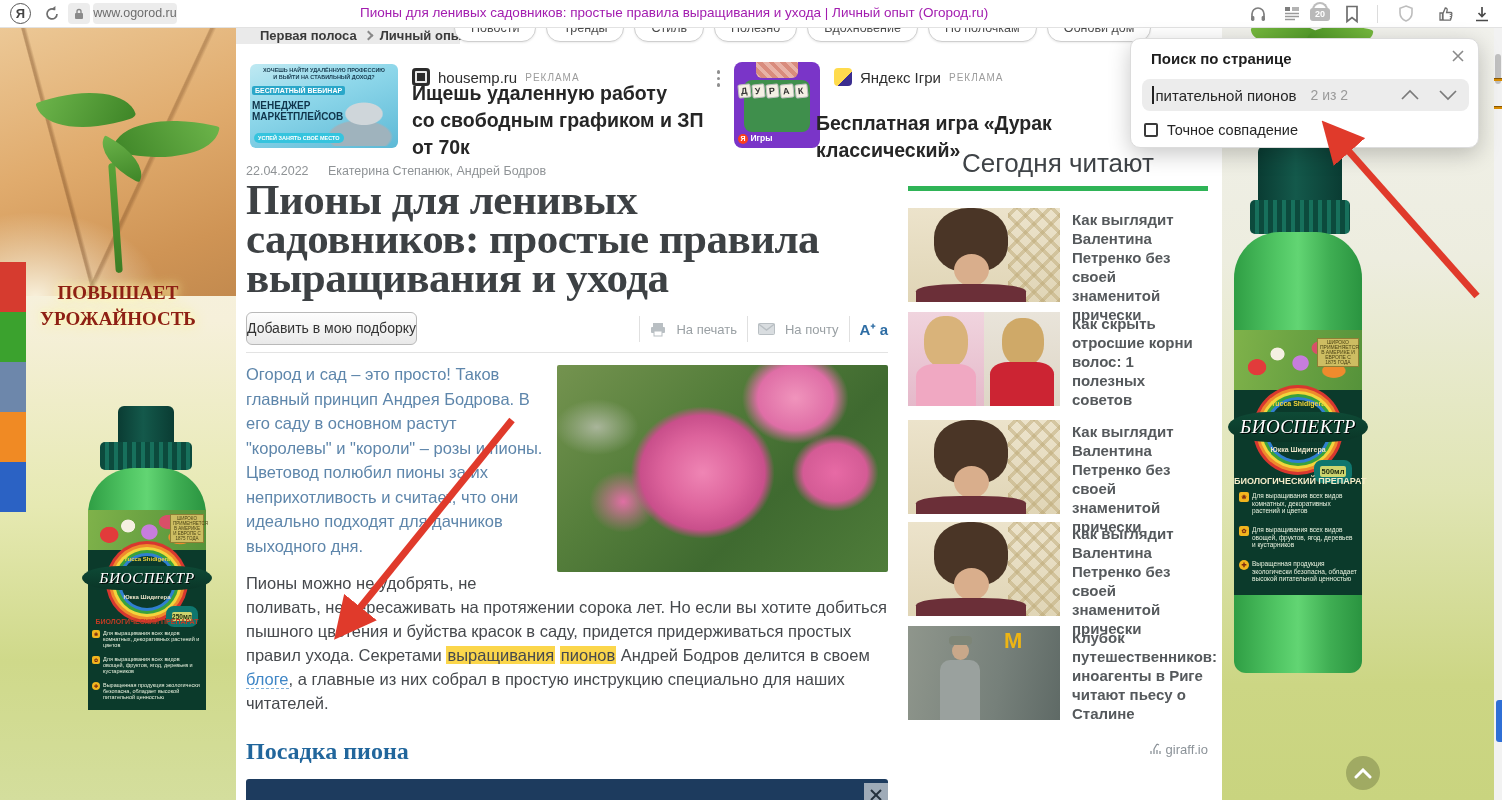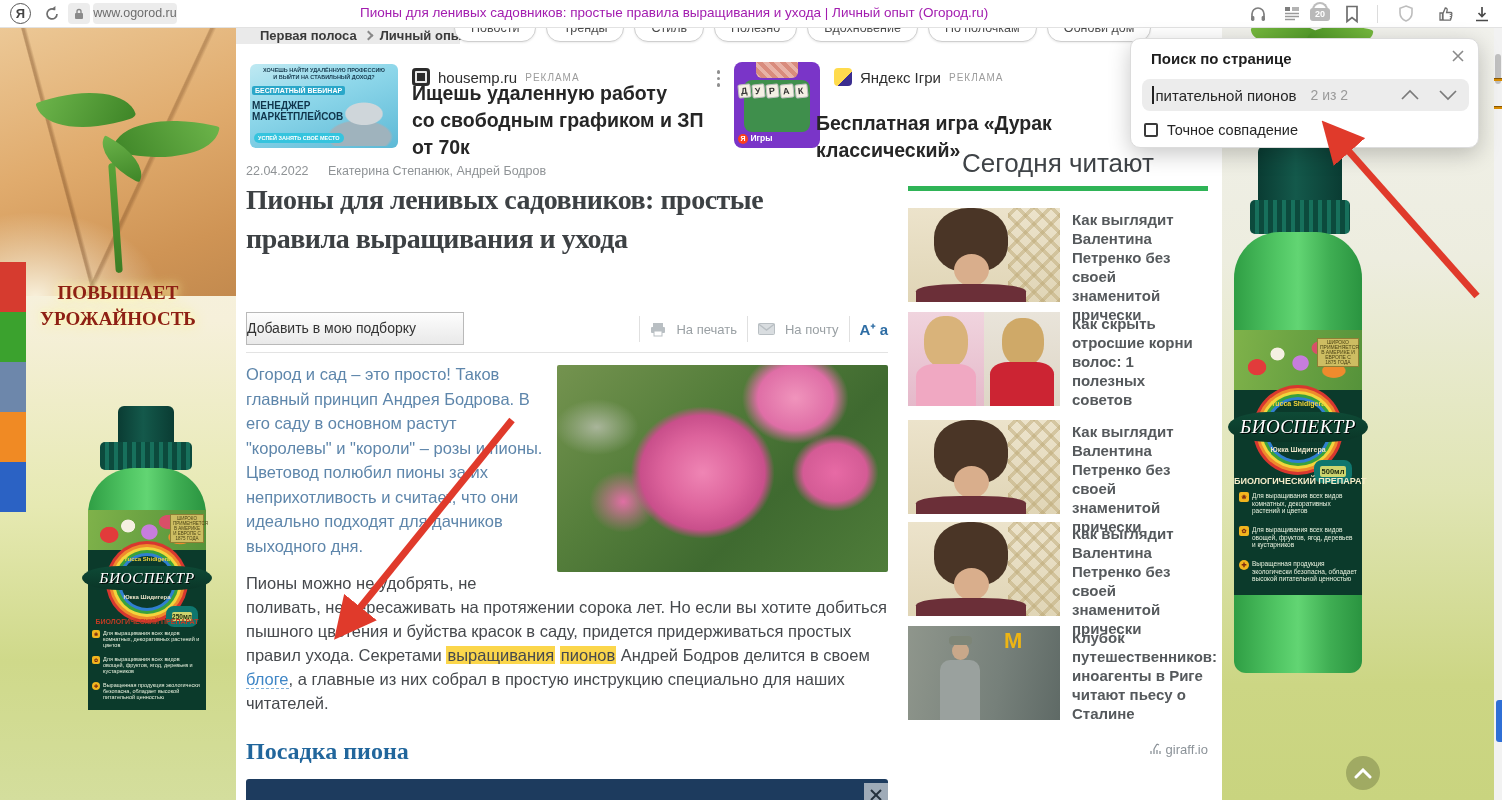--- a/index.html
+++ b/index.html
@@ -101,23 +101,23 @@
   .ad2-table { position:absolute; left:10px; top:18px; width:66px; height:52px; background:#3f8f4c; border-radius:8px; }
   .ad2-curtain { position:absolute; left:22px; top:0; width:42px; height:16px; background:repeating-linear-gradient(45deg,#e8b2a6 0 4px,#d98c7d 4px 8px); border-radius:0 0 6px 6px; }
   .ad2-word { position:absolute; left:4px; top:22px; color:#333; font-size:9px; font-weight:bold; letter-spacing:1px; }
   .ad2-word span { display:inline-block; background:#f4f0e4; border:1px solid #bbb; border-radius:2px; padding:1px 2px; margin-right:1px; transform:rotate(-6deg); }
   .ad2-logo { position:absolute; left:4px; bottom:4px; color:#fff; font-size:8.5px; font-weight:bold; }
   .ad2-ya { display:inline-block; width:10px; height:10px; background:#fc3f1d; color:#fff; border-radius:50%; font-size:7px; text-align:center; line-height:10px; }
 
   
   .art-date-row { position:absolute; left:10px; top:136px; font-size:12.5px; color:#8f9396; }
   .art-authors { position:absolute; left:92px; top:136px; font-size:12.5px; color:#8f9396; }
-  .art-h1 { position:absolute; left:10px; top:152px; width:620px; font-family:"Liberation Serif", serif; font-weight:bold; font-size:28px; line-height:39px; color:#3d4144; letter-spacing:-.5px; }
+  .art-h1 { position:absolute; left:10px; top:152px; width:620px; font-family:"Liberation Serif", serif; font-weight:bold; font-size:43px; line-height:39px; color:#3d4144; letter-spacing:-.5px; }
   .toolbar { position:absolute; left:10px; top:284px; width:642px; height:38px; }
-  .add-btn { position:absolute; left:0; top:0; width:218px; height:33px; background:linear-gradient(#fdfdfd,#e9e9e9); border:1px solid #b9b9b9; border-radius:0; font-size:14px; color:#333; line-height:31px; }
+  .add-btn { position:absolute; left:0; top:0; width:171px; height:33px; background:linear-gradient(#fdfdfd,#e9e9e9); border:1px solid #b9b9b9; border-radius:6px; font-size:14px; color:#333; text-align:center; line-height:31px; }
   .tb-right { position:absolute; right:0; top:4px; display:flex; align-items:center; gap:10px; color:#9aa0a4; font-size:13px; }
   .tb-sep { width:1px; height:26px; background:#e0e0e0; }
   .fontsize { color:#2e6da4; font-weight:bold; font-size:15px;text-align:center; }
   .art-hr { position:absolute; left:10px; top:324px; width:642px; height:1px; background:#e3e3e3; }
 
   .art-body { position:absolute; left:10px; top:334px; width:642px; font-size:16.5px; }
   .peony { float:right; width:331px; height:207px; margin:3px 0 12px 12px; border-radius:2px;
     background:
       radial-gradient(100px 92px at 44% 52%, #ef85b4 0%, #dd639c 40%, #c94f8b 62%, transparent 72%),
       radial-gradient(72px 62px at 72% 16%, #f094bc 0%, #df6ea6 52%, transparent 74%),

